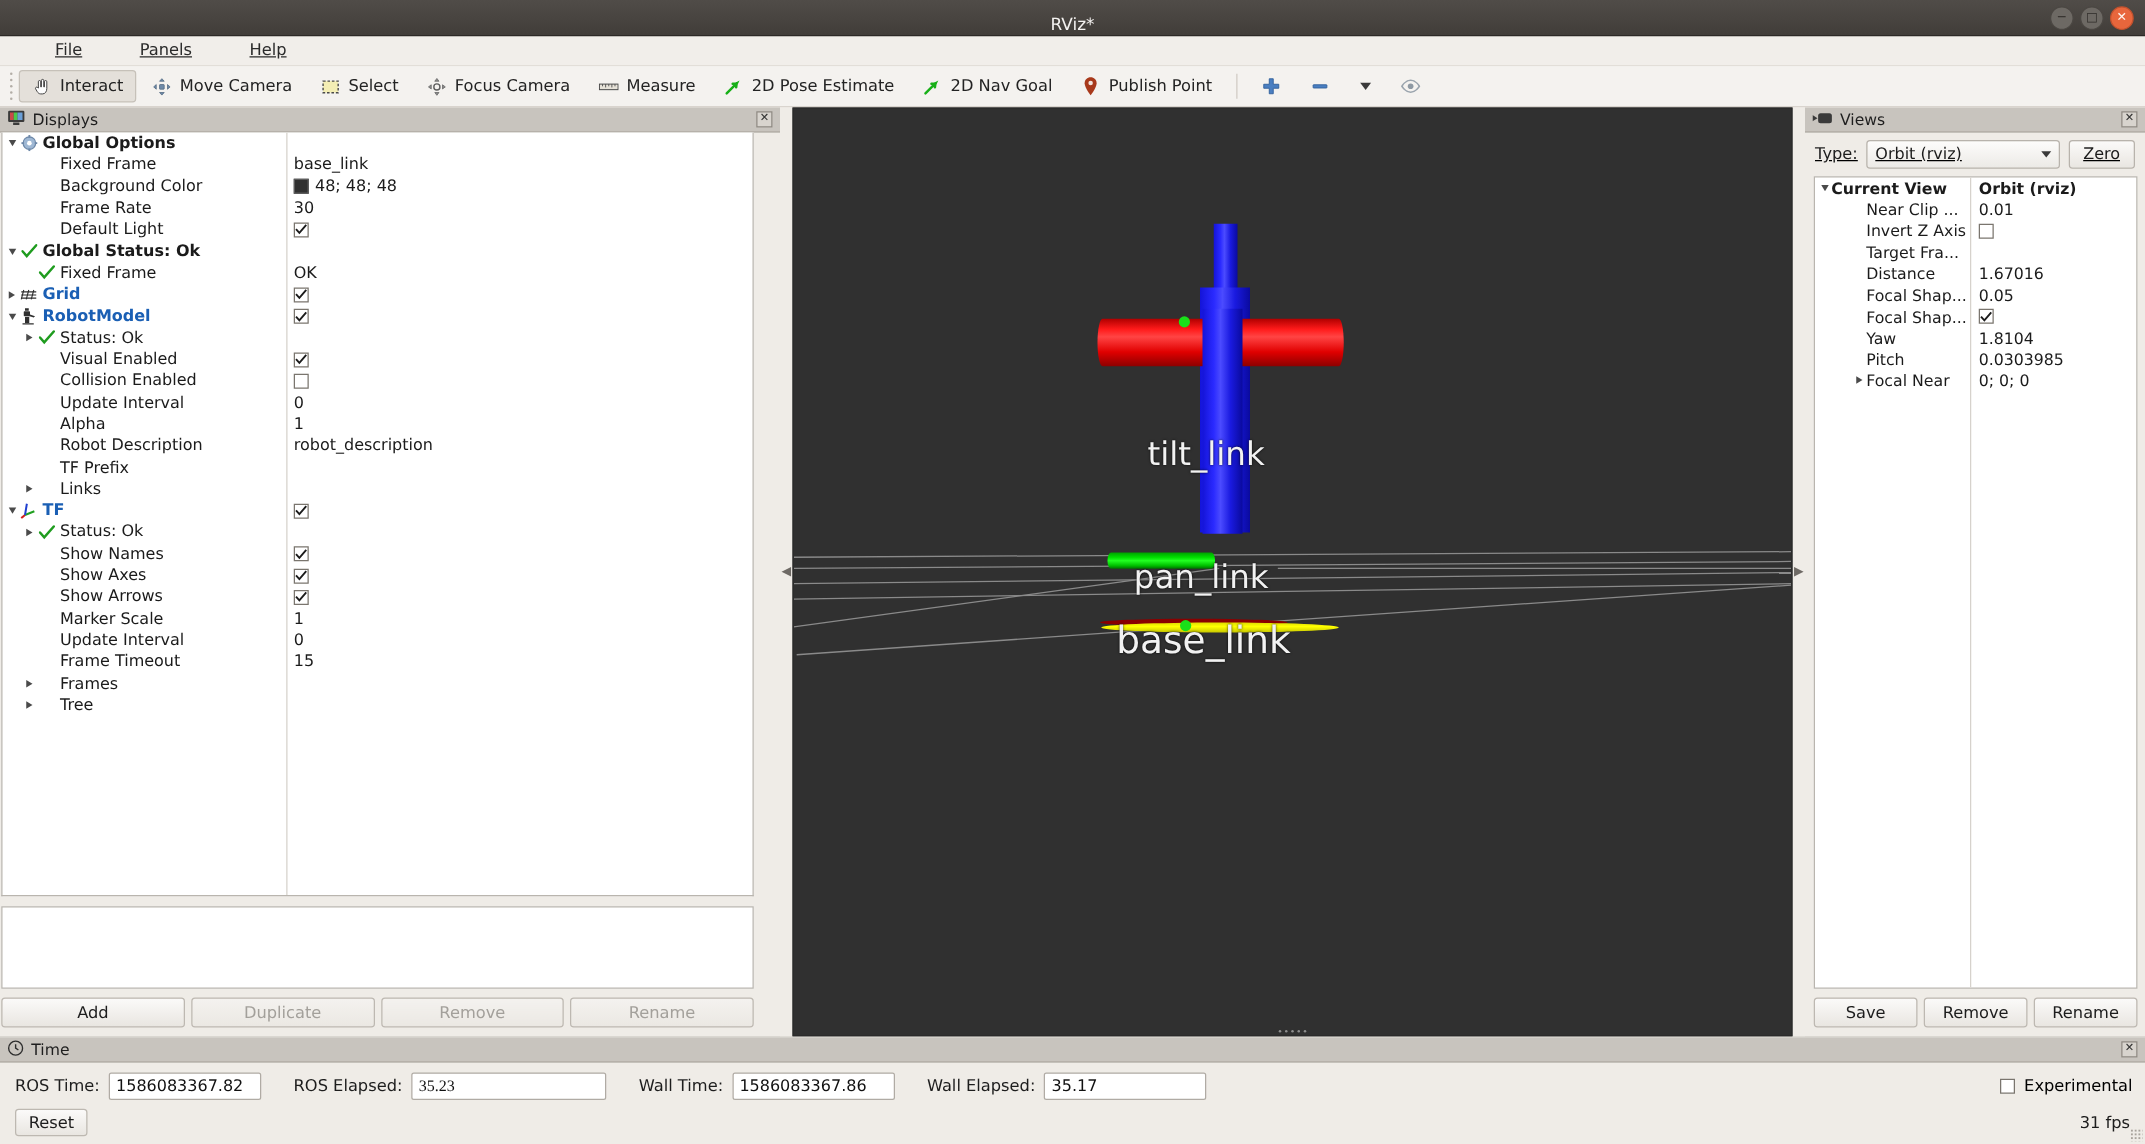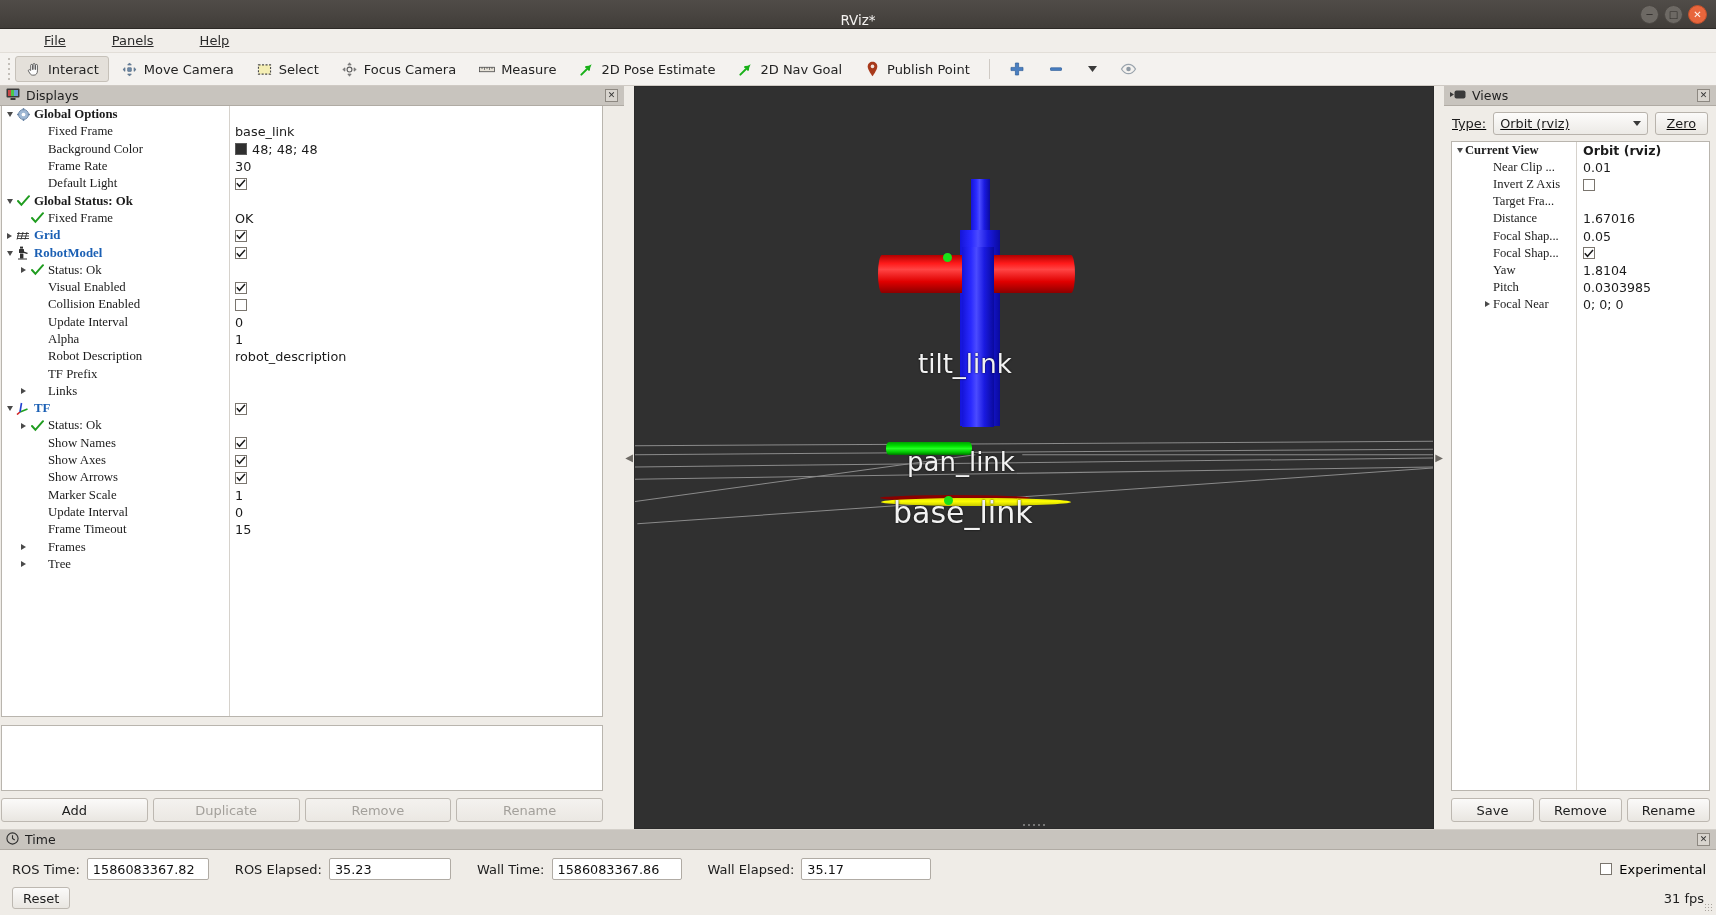--- a/index.html
+++ b/index.html
@@ -84,21 +84,21 @@
     font-size: 12.8px;
   }
   .tree-split { position: absolute; left: 227px; top: 0; bottom: 0; width: 1px; background: #d6d2cc; }
   .trow { display: flex; align-items: center; height: 17.3px; position: relative; }
   .tname { display: flex; align-items: center; width: 227px; flex: 0 0 227px; color: #1b1b1b; }
   .tval  { padding-left: 6px; color: #1b1b1b; display: flex; align-items: center; gap: 5px; }
   .arrow { width: 11px; height: 11px; margin-left: 2px; display: inline-flex; align-items: center; justify-content: center; flex: 0 0 11px; }
   .arrow.collapsed::before { content:""; border-left: 5px solid #4a4a4a; border-top: 3.5px solid transparent; border-bottom: 3.5px solid transparent; }
   .arrow.expanded::before { content:""; border-top: 5px solid #4a4a4a; border-left: 3.5px solid transparent; border-right: 3.5px solid transparent; }
   .ticon { width: 16px; flex: 0 0 16px; display: inline-flex; align-items: center; justify-content: center; margin-right: 3px; }
-  .tlabel { white-space: nowrap; font-family: Liberation Serif, serif; }
+  .tlabel { white-space: nowrap; }
   .tlabel.blue { color: #1a5fb4; font-weight: bold; }
   .tlabel.bold { font-weight: bold; }
   .check { width: 12px; height: 12px; border: 1px solid #7a756e; background: #fff;
            display: inline-flex; align-items: center; justify-content: center; }
   .check svg { display: block; }
   .swatch { width: 12px; height: 12px; background: #303030; border: 1px solid #5b5b5b; display: inline-block; }
   .indent-1 { padding-left: 14px; }
   .indent-2 { padding-left: 28px; }
 
   .desc-box { height: 66px; margin: 8px 21px 0 1px; background: #fff; border: 1px solid #b9b5ae; }
@@ -169,21 +169,21 @@
     height: 20px; background: #c8c4be; display: flex; align-items: center; gap: 6px;
     padding: 0 6px; font-size: 12.5px; color: #1e1e1e; border-bottom: 1px solid #b0aba4;
   }
   .time-header .ph-close { margin-left: auto; width: 13px; height: 13px; border: 1px solid #8d8881;
      background: #d8d4ce; display:flex; align-items:center; justify-content:center; font-size:9px; color:#333; line-height:1;}
   .time-fields { display: flex; align-items: center; padding: 8px 10px 4px 12px; gap: 0; }
   .tf-group { display: flex; align-items: center; gap: 7px; }
   .tf-group .lab { font-size: 13px; color: #1d1d1d; white-space: nowrap; }
   .tin { height: 22px; border: 1px solid #b0aba4; background: #fff; font-size: 12.8px;
          padding: 0 5px; display: flex; align-items: center; color: #111; border-radius: 2px; }
-  .tin.w1 { width: 122px; } .tin.w2 { width: 122px; } .tin.w3 { width: 130px; } .tin.w4 { width: 130px; }
+  .tin.w1 { width: 122px; } .tin.w2 { width: 156px; font-family: Liberation Serif, serif; } .tin.w3 { width: 130px; } .tin.w4 { width: 130px; }
   .time-bottom { display: flex; align-items: center; padding: 3px 12px 6px 12px; }
   .reset-btn { height: 22px; padding: 0 10px; border: 1px solid #bdb8b1; border-radius: 3px;
     background: linear-gradient(to bottom,#fbfaf9,#e9e6e1); font-size: 13px; color: #1d1d1d;
     display: flex; align-items: center; }
   .exp-wrap { margin-left: auto; display: flex; align-items: center; gap: 7px; }
   .fps { font-size: 13px; color: #1d1d1d; }
   .spacer-gap { width: 26px; }
   .spacer-gap-lg { width: 26px; }
   .resize-grip { position:absolute; right:2px; bottom:2px; width:10px; height:10px;
      background-image: radial-gradient(#a8a39c 1px, transparent 1px); background-size: 3px 3px; }

